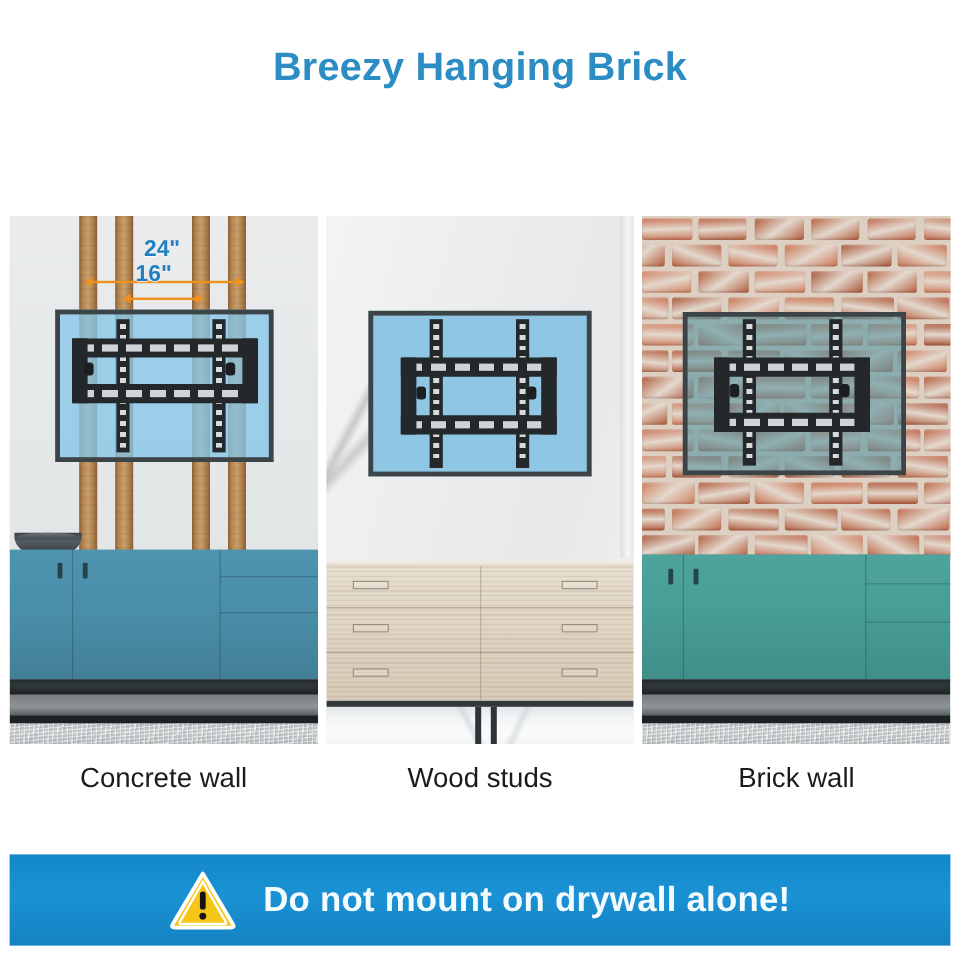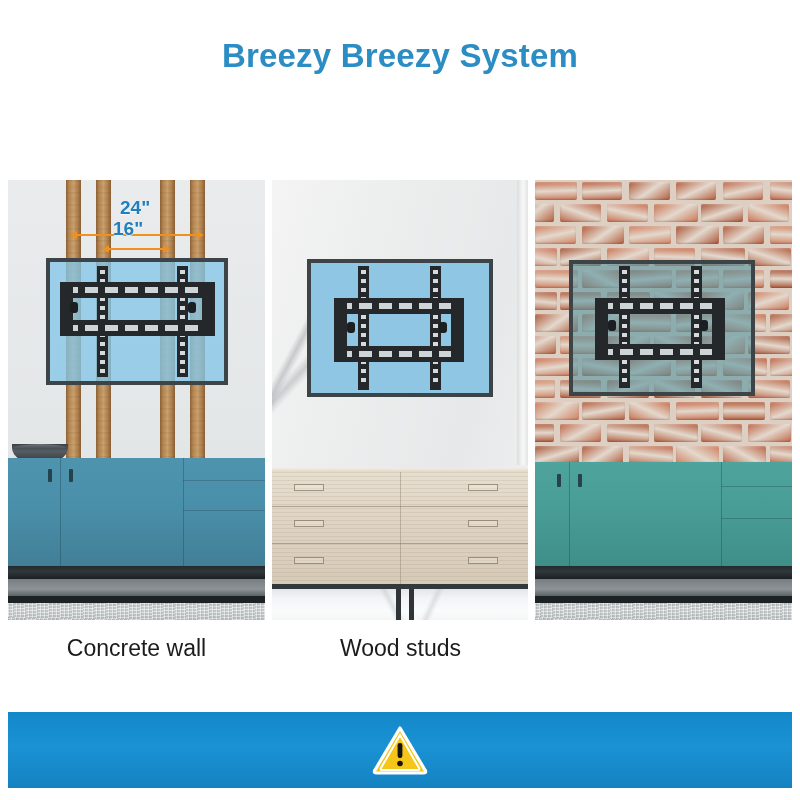--- a/index.html
+++ b/index.html
@@ -359,21 +359,21 @@
     font-size: 29px;
     font-weight: bold;
     letter-spacing: 0.2px;
     white-space: nowrap;
   }
 </style>
 </head>
 <body>
 
 <div class="header">
-  <h1 class="page-title">Breezy Breezy System</h1>
+  <h1 class="page-title">Breezy Hanging Brick</h1>
 
 </div>
 
 <div class="panels">
 
   <div class="panel">
     <div class="p1-wall"></div>
 
     <div class="stud" style="left:58px;"></div>
     <div class="stud" style="left:88px;"></div>
@@ -611,24 +611,26 @@
     <div class="p3-plinth"></div>
     <div class="p3-floorstrip"></div>
     <div class="p3-darkline"></div>
     <div class="p3-carpet"></div>
   </div>
 </div>
 
 <div class="captions">
   <div class="caption">Concrete wall</div>
   <div class="caption">Wood studs</div>
+  <div class="caption">Brick wall</div>
 </div>
 
 <div class="warning-banner">
   <span class="warn-icon">
     <svg width="56" height="50" viewBox="0 0 56 50">
       <path d="M28 3 L53 45 Q55 48 51 48 L5 48 Q1 48 3 45 Z" fill="#f5c518" stroke="#ffffff" stroke-width="3.2" stroke-linejoin="round"></path>
       <path d="M28 10 L47 43 Q48 45 46 45 L10 45 Q8 45 9 43 Z" fill="none" stroke="#ffffff" stroke-width="2"></path>
       <rect x="25.6" y="18" width="4.8" height="15" rx="2.2" fill="#141414"></rect>
       <circle cx="28" cy="38.5" r="2.8" fill="#141414"></circle>
     </svg>
   </span>
+  <span class="warn-text">Do not mount on drywall alone!</span>
 </div>
 
 </body></html>

